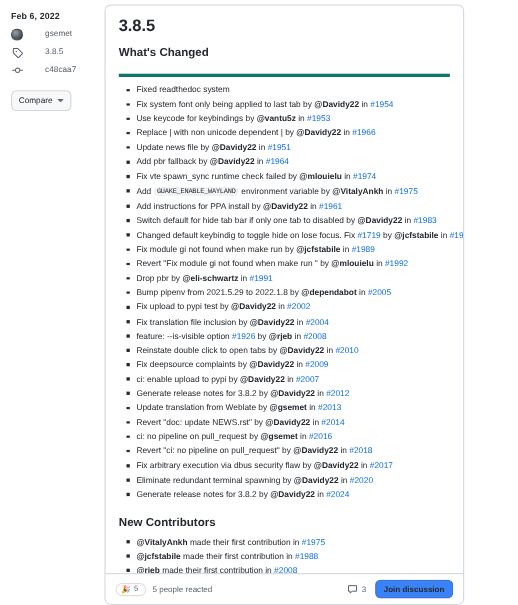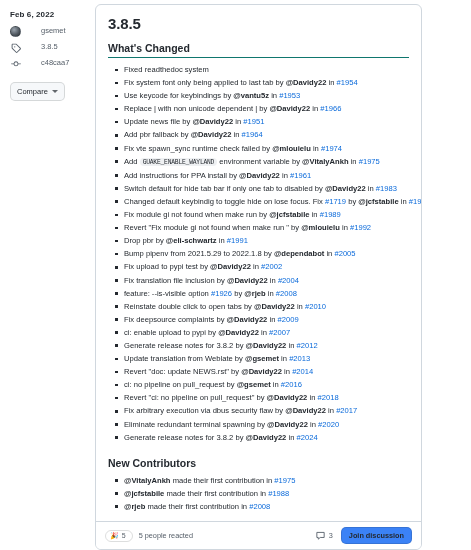--- a/index.html
+++ b/index.html
@@ -87,22 +87,22 @@
     font-size: 15px;
     font-weight: bold;
     margin: 0 0 10px 0;
     color: #24292f;
     letter-spacing: -0.1px;
   }
   h2.section {
     font-size: 10.5px;
     font-weight: bold;
     margin: 0 0 5px 0;
-    padding-bottom: 3px;
-    border-bottom: 1px solid #0f766e;
+    padding-bottom: 13px;
+    border-bottom: 3px solid #0f766e;
     color: #24292f;
   }
   h2.section.nb { border-bottom: none; padding-bottom: 0; }
   ul.changes {
     margin: 0 0 0 0;
     padding: 0 0 0 16px;
     list-style: none;
   }
   ul.changes li {
     position: relative;

